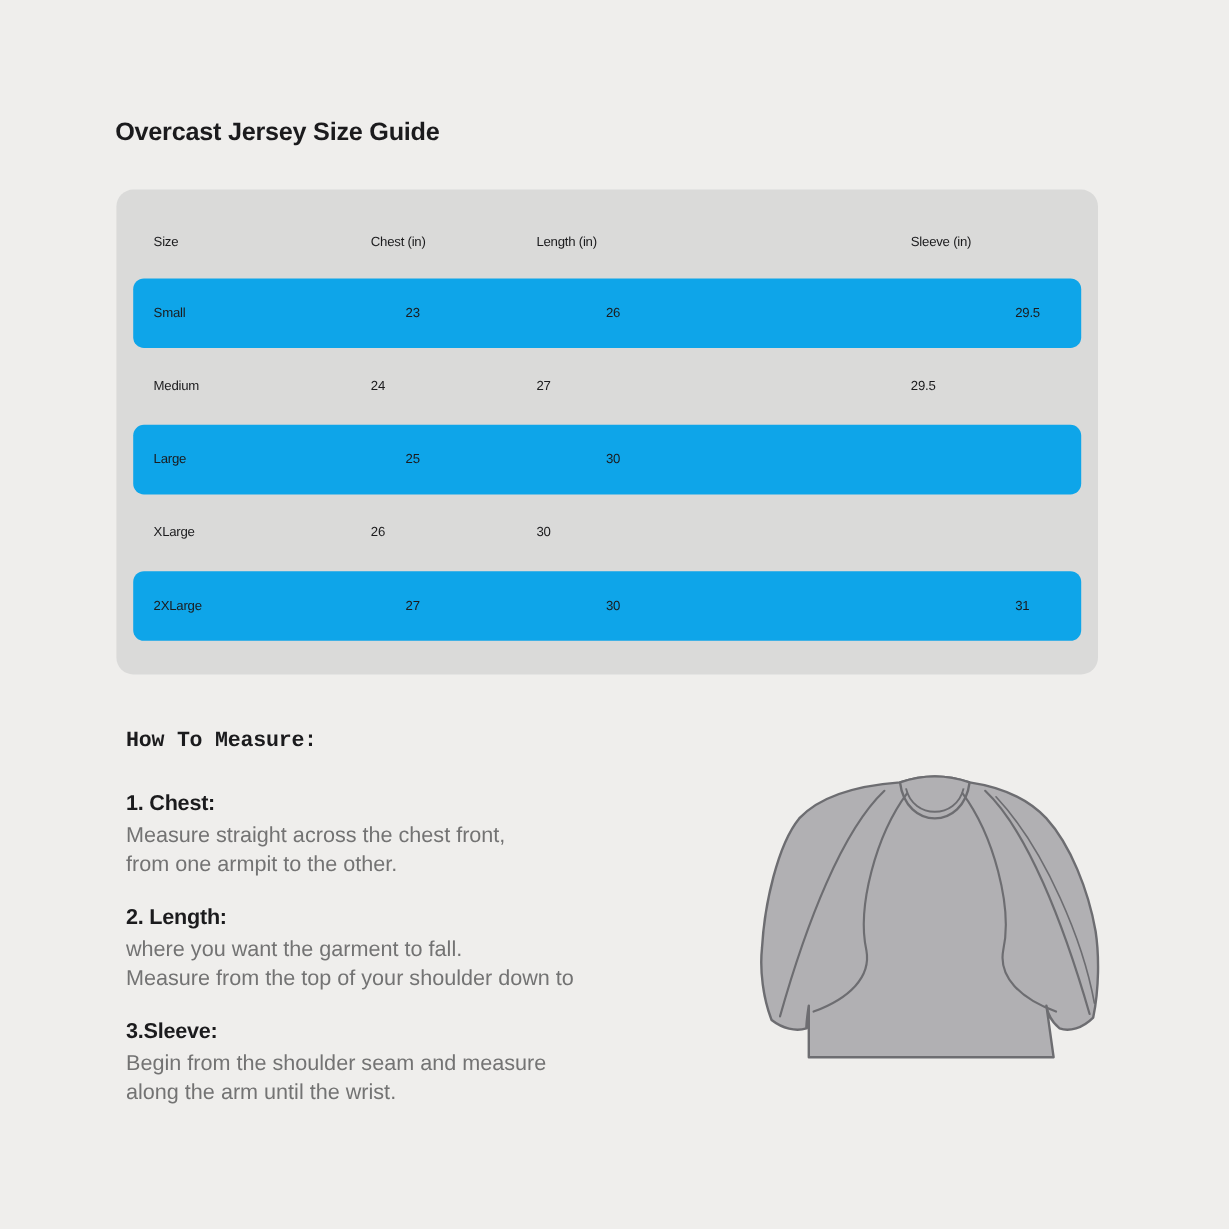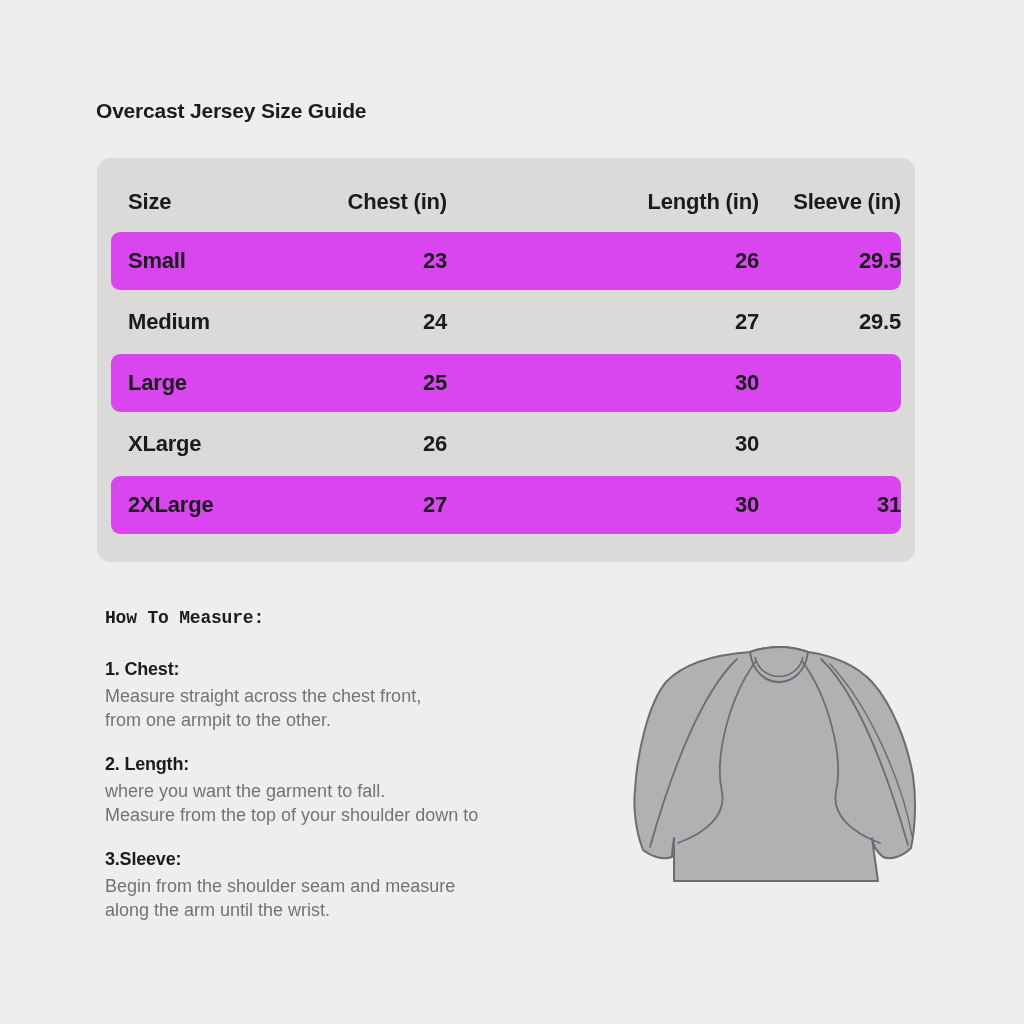--- a/index.html
+++ b/index.html
@@ -12,27 +12,27 @@
     position:absolute;left:96px;top:99px;
     font-size:21px;font-weight:bold;letter-spacing:-0.2px;
   }
   .size-card{
     position:absolute;left:97px;top:158px;width:818px;height:404px;
     background:#dadad9;border-radius:14px;box-sizing:border-box;
     padding:0 14px;
   }
   .grid-row{
     display:grid;grid-template-columns:198px 138px 312px 1fr;
-    align-items:center;font-weight:bold;font-size:22px;letter-spacing:-0.2px;
+    align-items:center;font-weight:normal;font-size:11px;letter-spacing:-0.2px;
   }
   .thead{height:60px;margin-top:14px;}
   .trow{height:58px;margin-bottom:3px;}
-  .strip{background:#d946ef;border-radius:9px;}
+  .strip{background:#0ea5e9;border-radius:9px;gap:29px;}
   .cell-size{padding-left:17px;text-align:left;}
-  .cell-num{text-align:right;}
+  .cell-num{text-align:left;}
   .howto{position:absolute;left:105px;top:608px;width:540px;}
   .howto-heading{font-size:18px;font-weight:bold;margin:0 0 31px 0;letter-spacing:-0.2px;font-family:Liberation Mono, monospace;}
   .step{margin-bottom:22px;}
   .step-title{font-size:18px;font-weight:bold;margin-bottom:4px;letter-spacing:-0.2px;}
   .step-line{font-size:18px;line-height:24px;color:#737373;}
   .jersey-wrap{position:absolute;left:620px;top:634px;width:300px;height:256px;}
   .jersey-wrap svg{display:block;width:100%;height:100%;}
 </style>
 </head>
 <body>

